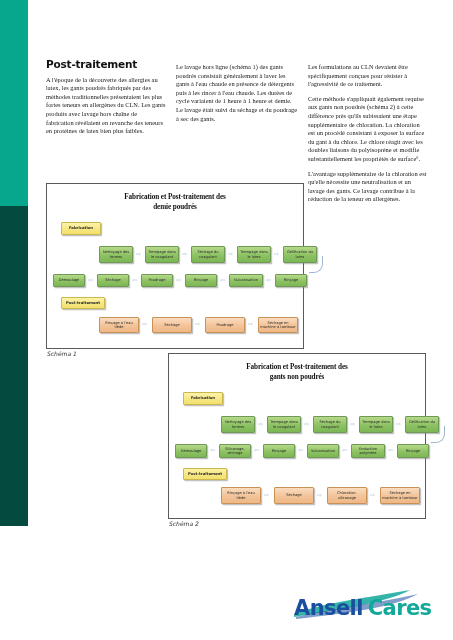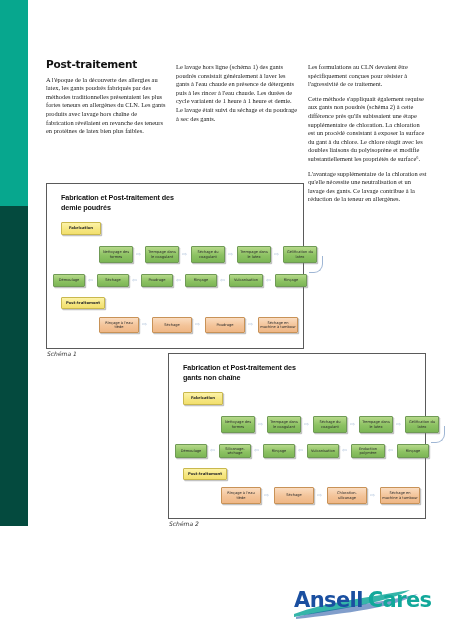--- a/index.html
+++ b/index.html
@@ -20,22 +20,22 @@
   .col3{left:308px;top:63px;width:120px;}
 
   h1.title{font-family:"DejaVu Sans",sans-serif;font-size:10.5px;
            font-weight:bold;letter-spacing:-.2px;margin:0 0 7px 0;color:#111;}
 
   
   .schema{position:absolute;background:#fff;border:1px solid #5a5a5a;}
   #schema1{left:46px;top:183px;width:256px;height:164px;}
   #schema2{left:168px;top:353px;width:256px;height:164px;}
 
-  .sch-title{font-family:Liberation Sans, sans-serif;font-weight:bold;
-             font-size:7.2px;text-align:left;color:#111;
+  .sch-title{font-family:Liberation Serif, serif;font-weight:bold;
+             font-size:7.2px;text-align:center;color:#111;
              line-height:9.5px;margin:9px 14px 0 14px;letter-spacing:-.1px;}
 
   .caption{position:absolute;font-family:"DejaVu Sans",sans-serif;
            font-style:italic;font-size:6px;color:#333;}
   #cap1{left:47px;top:350px;}
   #cap2{left:169px;top:520px;}
 
   
   .fbox{position:absolute;box-sizing:border-box;
         font-family:"DejaVu Sans",sans-serif;font-size:3.6px;
@@ -49,21 +49,21 @@
   .fbox.head{border-color:#c9b84e;font-weight:bold;font-size:3.8px;
         background:linear-gradient(180deg,#fdf3a8 0%,#f6e783 55%,#f2df6d 100%);}
 
   .arrow{position:absolute;color:#9fb6d4;font-size:6px;line-height:6px;
          font-family:"DejaVu Sans",sans-serif;}
   .hook{position:absolute;border:1px solid #9fb6d4;border-left:none;
         border-top:none;border-radius:0 0 9px 0;}
 
   
   #logo{position:absolute;left:294px;top:588px;width:140px;height:34px;}
-  #logo .txt{position:absolute;left:0;top:0;
+  #logo .txt{position:absolute;left:0;top:8px;
              font-family:"DejaVu Sans",sans-serif;font-weight:bold;
              font-size:21px;letter-spacing:-.6px;}
   #logo .ansell{color:#1a4fa0;}
   #logo .cares{color:#12a89a;}
   #logo svg{position:absolute;left:-2px;top:-4px;}
 </style>
 </head>
 <body>
 
 <div id="page">
@@ -125,21 +125,21 @@
     <span class="arrow" style="left:148px;top:137px;">⇨</span>
     <div class="fbox orange" style="left:158px;top:133px;width:40px;height:16px;">Poudrage</div>
     <span class="arrow" style="left:201px;top:137px;">⇨</span>
     <div class="fbox orange" style="left:211px;top:133px;width:40px;height:16px;">Séchage en machine à tambour</div>
   </div>
   <div class="caption" id="cap1">Schéma 1</div>
 
   <div class="schema" id="schema2">
     <div class="sch-title">
       <span>Fabrication et Post-traitement des</span><br>
-      <span>gants non chaîne</span>
+      <span>gants non poudrés</span>
     </div>
 
     <div class="fbox head" style="left:14px;top:38px;width:40px;height:13px;">Fabrication</div>
 
     <div class="fbox" style="left:52px;top:62px;width:34px;height:17px;">Nettoyage des formes</div>
     <span class="arrow" style="left:89px;top:67px;">⇨</span>
     <div class="fbox" style="left:98px;top:62px;width:34px;height:17px;">Trempage dans le coagulant</div>
     <span class="arrow" style="left:135px;top:67px;">⇨</span>
     <div class="fbox" style="left:144px;top:62px;width:34px;height:17px;">Séchage du coagulant</div>
     <span class="arrow" style="left:181px;top:67px;">⇨</span>

